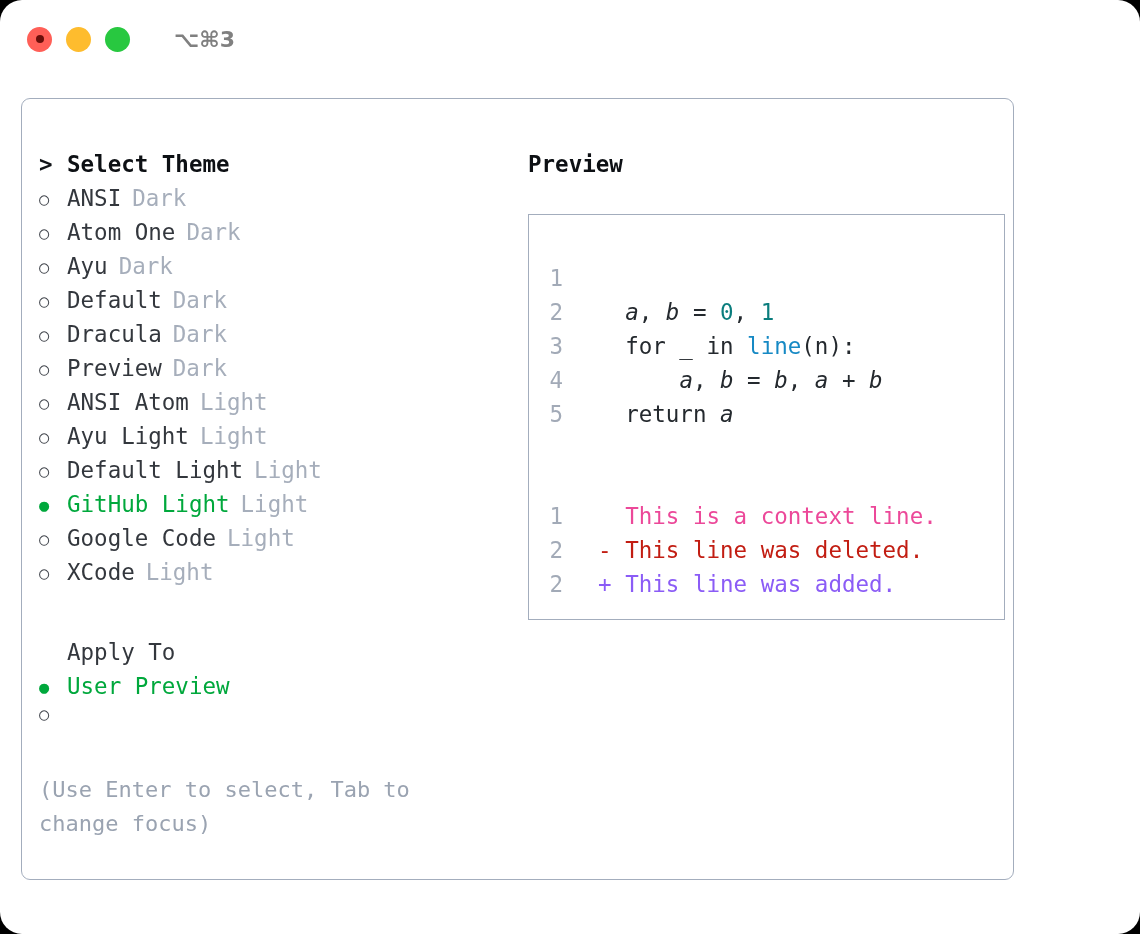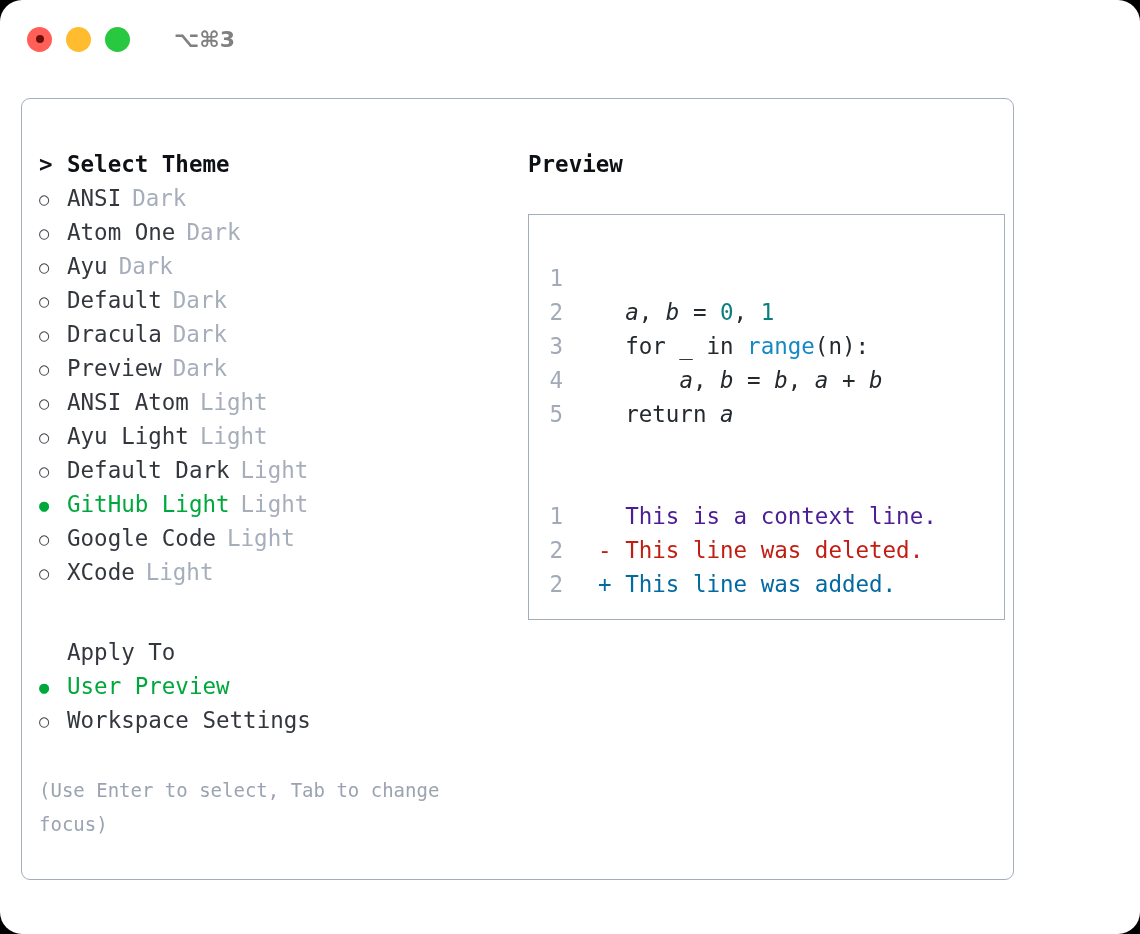--- a/index.html
+++ b/index.html
@@ -111,21 +111,21 @@
   .tag {
     color: #a6aebb;
     margin-left: 11px;
   }
 
   .section-gap { height: 46px; }
   .hint-gap    { height: 32px; }
 
   #hint {
     color: #9aa3b1;
-    font-size: 19px;
+    font-size: 22px;
     line-height: 34px;
     width: 410px;
     white-space: pre-wrap;
   }
 
   
   #right-col {
     flex: 1;
     padding: 52px 0 0 2px;
     margin-left: 24px;
@@ -161,23 +161,23 @@
   }
   .sp-def     { color: #24292e; }
   .sp-fn      { color: #b00f16; }
   .sp-num     { color: #0a7d7d; }
   .sp-builtin { color: #1689c4; }
   .sp-var     { color: #24292e; font-style: italic; }
   .sp-punc    { color: #24292e; }
 
   .blank-line { height: 34px; }
 
-  .d-ctx { color: #4c1d95; }
+  .d-ctx { color: #ec4899; }
   .d-del { color: #c21d12; text-align: right; }
-  .d-add { color: #0369a1; text-align: center; }
+  .d-add { color: #8b5cf6; text-align: center; }
 </style>
 </head>
 <body>
 
 <div id="window">
 
   <div id="titlebar">
     <div class="lights">
       <div class="light light-close">
           <span class="dot"></span>
@@ -200,50 +200,50 @@
 
         <div id="theme-list">
             <div class="row"><span class="marker marker-circle">○</span><span class="label">ANSI</span><span class="tag">Dark</span></div>
             <div class="row"><span class="marker marker-circle">○</span><span class="label">Atom One</span><span class="tag">Dark</span></div>
             <div class="row"><span class="marker marker-circle">○</span><span class="label">Ayu</span><span class="tag">Dark</span></div>
             <div class="row"><span class="marker marker-circle">○</span><span class="label">Default</span><span class="tag">Dark</span></div>
             <div class="row"><span class="marker marker-circle">○</span><span class="label">Dracula</span><span class="tag">Dark</span></div>
             <div class="row"><span class="marker marker-circle">○</span><span class="label">Preview</span><span class="tag">Dark</span></div>
             <div class="row"><span class="marker marker-circle">○</span><span class="label">ANSI Atom</span><span class="tag">Light</span></div>
             <div class="row"><span class="marker marker-circle">○</span><span class="label">Ayu Light</span><span class="tag">Light</span></div>
-            <div class="row"><span class="marker marker-circle">○</span><span class="label">Default Dark</span><span class="tag">Light</span></div>
+            <div class="row"><span class="marker marker-circle">○</span><span class="label">Default Light</span><span class="tag">Light</span></div>
             <div class="row"><span class="marker marker-bullet">●</span><span class="label label-sel">GitHub Light</span><span class="tag">Light</span></div>
             <div class="row"><span class="marker marker-circle">○</span><span class="label">Google Code</span><span class="tag">Light</span></div>
             <div class="row"><span class="marker marker-circle">○</span><span class="label">XCode</span><span class="tag">Light</span></div>
           </div>
 
         <div class="section-gap"></div>
 
         <div class="row">
           <span class="marker marker-blank">○</span>
           <span class="label">Apply To</span>
         </div>
 
         <div id="apply-list">
             <div class="row"><span class="marker marker-bullet">●</span><span class="label label-sel">User Preview</span></div>
-            <div class="row"><span class="marker marker-circle">○</span><span class="label">Workspace Settings</span></div>
+            <div class="row"><span class="marker marker-circle">○</span></div>
           </div>
 
         <div class="hint-gap"></div>
 
         <div id="hint">(Use Enter to select, Tab to change focus)</div>
       </div>
 
       <div id="right-col">
         <div id="preview-title">Preview</div>
         <div id="preview-box">
           <div id="code-block">
               <div class="code-line"><span class="ln">1</span></div>
               <div class="code-line"><span class="ln">2</span><span><span class="sp-punc">    </span><span class="sp-var">a</span><span class="sp-punc">, </span><span class="sp-var">b</span><span class="sp-punc"> = </span><span class="sp-num">0</span><span class="sp-punc">, </span><span class="sp-num">1</span></span></div>
-              <div class="code-line"><span class="ln">3</span><span><span class="sp-def">    for _ in </span><span class="sp-builtin">range</span><span class="sp-punc">(n):</span></span></div>
+              <div class="code-line"><span class="ln">3</span><span><span class="sp-def">    for _ in </span><span class="sp-builtin">line</span><span class="sp-punc">(n):</span></span></div>
               <div class="code-line"><span class="ln">4</span><span><span class="sp-punc">        </span><span class="sp-var">a</span><span class="sp-punc">, </span><span class="sp-var">b</span><span class="sp-punc"> = </span><span class="sp-var">b</span><span class="sp-punc">, </span><span class="sp-var">a</span><span class="sp-punc"> + </span><span class="sp-var">b</span></span></div>
               <div class="code-line"><span class="ln">5</span><span><span class="sp-def">    return </span><span class="sp-var">a</span></span></div>
             </div>
           <div class="blank-line"></div>
           <div class="blank-line"></div>
           <div id="diff-block">
               <div class="code-line"><span class="ln">1</span><span class="d-ctx">    This is a context line.</span></div>
               <div class="code-line"><span class="ln">2</span><span class="d-del">  - This line was deleted.</span></div>
               <div class="code-line"><span class="ln">2</span><span class="d-add">  + This line was added.</span></div>
             </div>

